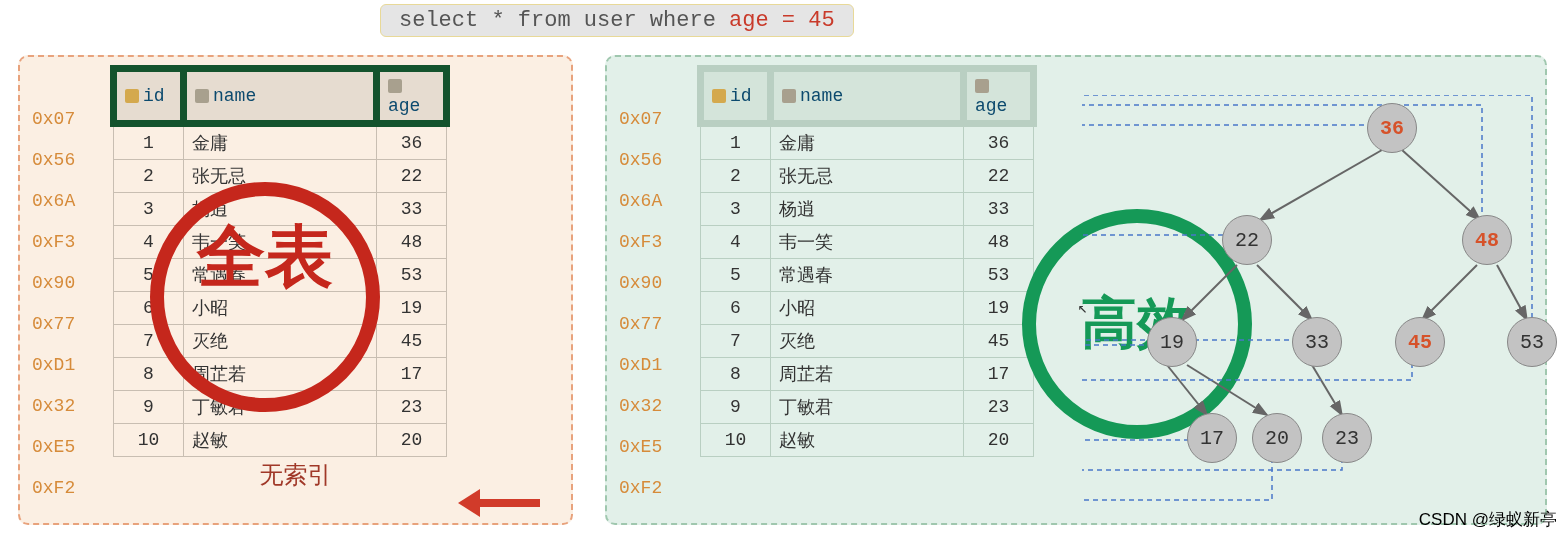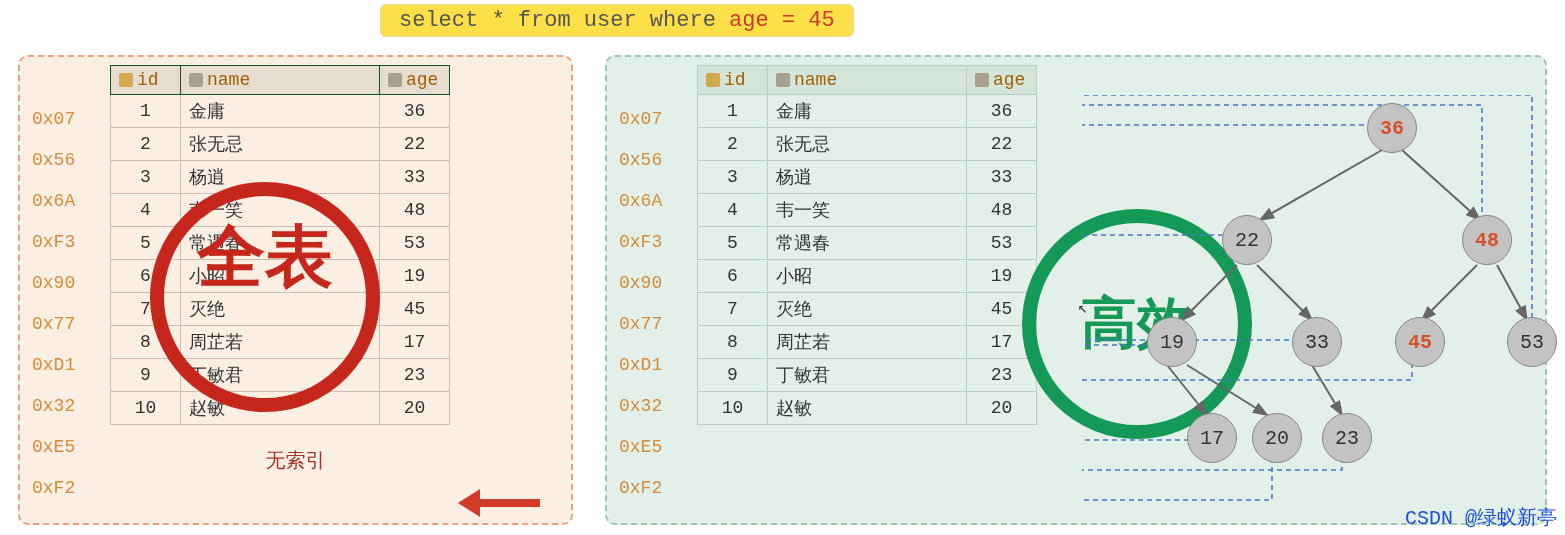--- a/index.html
+++ b/index.html
@@ -8,21 +8,21 @@
     font-family: Consolas, "Courier New", monospace;
     background: #fff;
     width: 1565px;
     height: 535px;
     position: relative;
   }
   .sql-banner {
     position: absolute;
     top: 4px;
     left: 380px;
-    background: #fde047;
+    background: #e5e5e5;
     border: 1px solid #e8d998;
     border-radius: 6px;
     padding: 3px 18px;
     font-size: 22px;
     color: #555;
   }
   .sql-banner .hl { color: #c93a2a; }
   .panel {
     position: absolute;
     border: 2px dashed;
@@ -49,44 +49,44 @@
     border-collapse: collapse;
     width: 340px;
     font-size: 18px;
     color: #333;
   }
   th {
     background: #e6dcd0;
     font-weight: normal;
     text-align: left;
     padding: 4px 8px;
-    border: 1px solid #14532d;
-    color: #a16207;
+    border: 7px solid #14532d;
+    color: #0c4a6e;
   }
   td {
     border: 1px solid #c8beb2;
     padding: 4px 8px;
     height: 32px;
   }
   .panel-right th { background: #d4e4da; border-color:#b9cfc2;}
   .panel-right td { border-color: #b9cfc2; }
   td.id { text-align: center; width: 70px;}
   td.age { text-align: center; width: 70px;}
   .addr-col {
     position: absolute;
     left: -78px; top: 34px;
     font-size: 18px;
     color: #d68b3a;
   }
   .addr-col div { height: 41px; line-height: 41px; }
   .caption {
     text-align: center;
     color: #a03828;
-    font-size: 20px;
-    margin-top: 22px;
+    font-size: 24px;
+    margin-top: 2px;
     font-family: "Microsoft YaHei", sans-serif;
   }
   .panel-right .caption { margin-left: -420px; }
   .th-ico {
     display: inline-block; width: 14px; height: 14px;
     vertical-align: -2px; margin-right: 4px;
     background:#a8a08e; border-radius:2px;
   }
   .th-pk { background:#d4a94e; }
   
@@ -116,21 +116,21 @@
   
   .tree{ position:absolute; left:475px; top:38px; width:460px; height:410px; }
   .node{
     position:absolute; width:50px;height:50px;border-radius:50%;
     background:#c3c3c3; display:flex;align-items:center;justify-content:center;
     font-size:20px; color:#333; border:1px solid #888;
   }
   .node.hl{ color:#d6522a; font-weight:bold;}
   .tree svg{position:absolute;top:0;left:0;pointer-events:none;}
   .cursor-icon{ position:absolute; top:298px; left:1078px; font-size:16px; color:#333; }
-  .watermark{ position:absolute; right:8px; bottom:4px; color:#1d4ed8; font-family:Liberation Mono, monospace; font-size:20px;}
+  .watermark{ position:absolute; right:8px; bottom:4px; color:#000000; font-family:Liberation Sans, sans-serif; font-size:17px;}
 </style>
 </head>
 <body>
 
 <div class="sql-banner">
   <span>select * from user where </span><span class="hl">age = 45</span>
 </div>
 
 <div class="panel panel-left">
   <div class="tbl-wrap">

